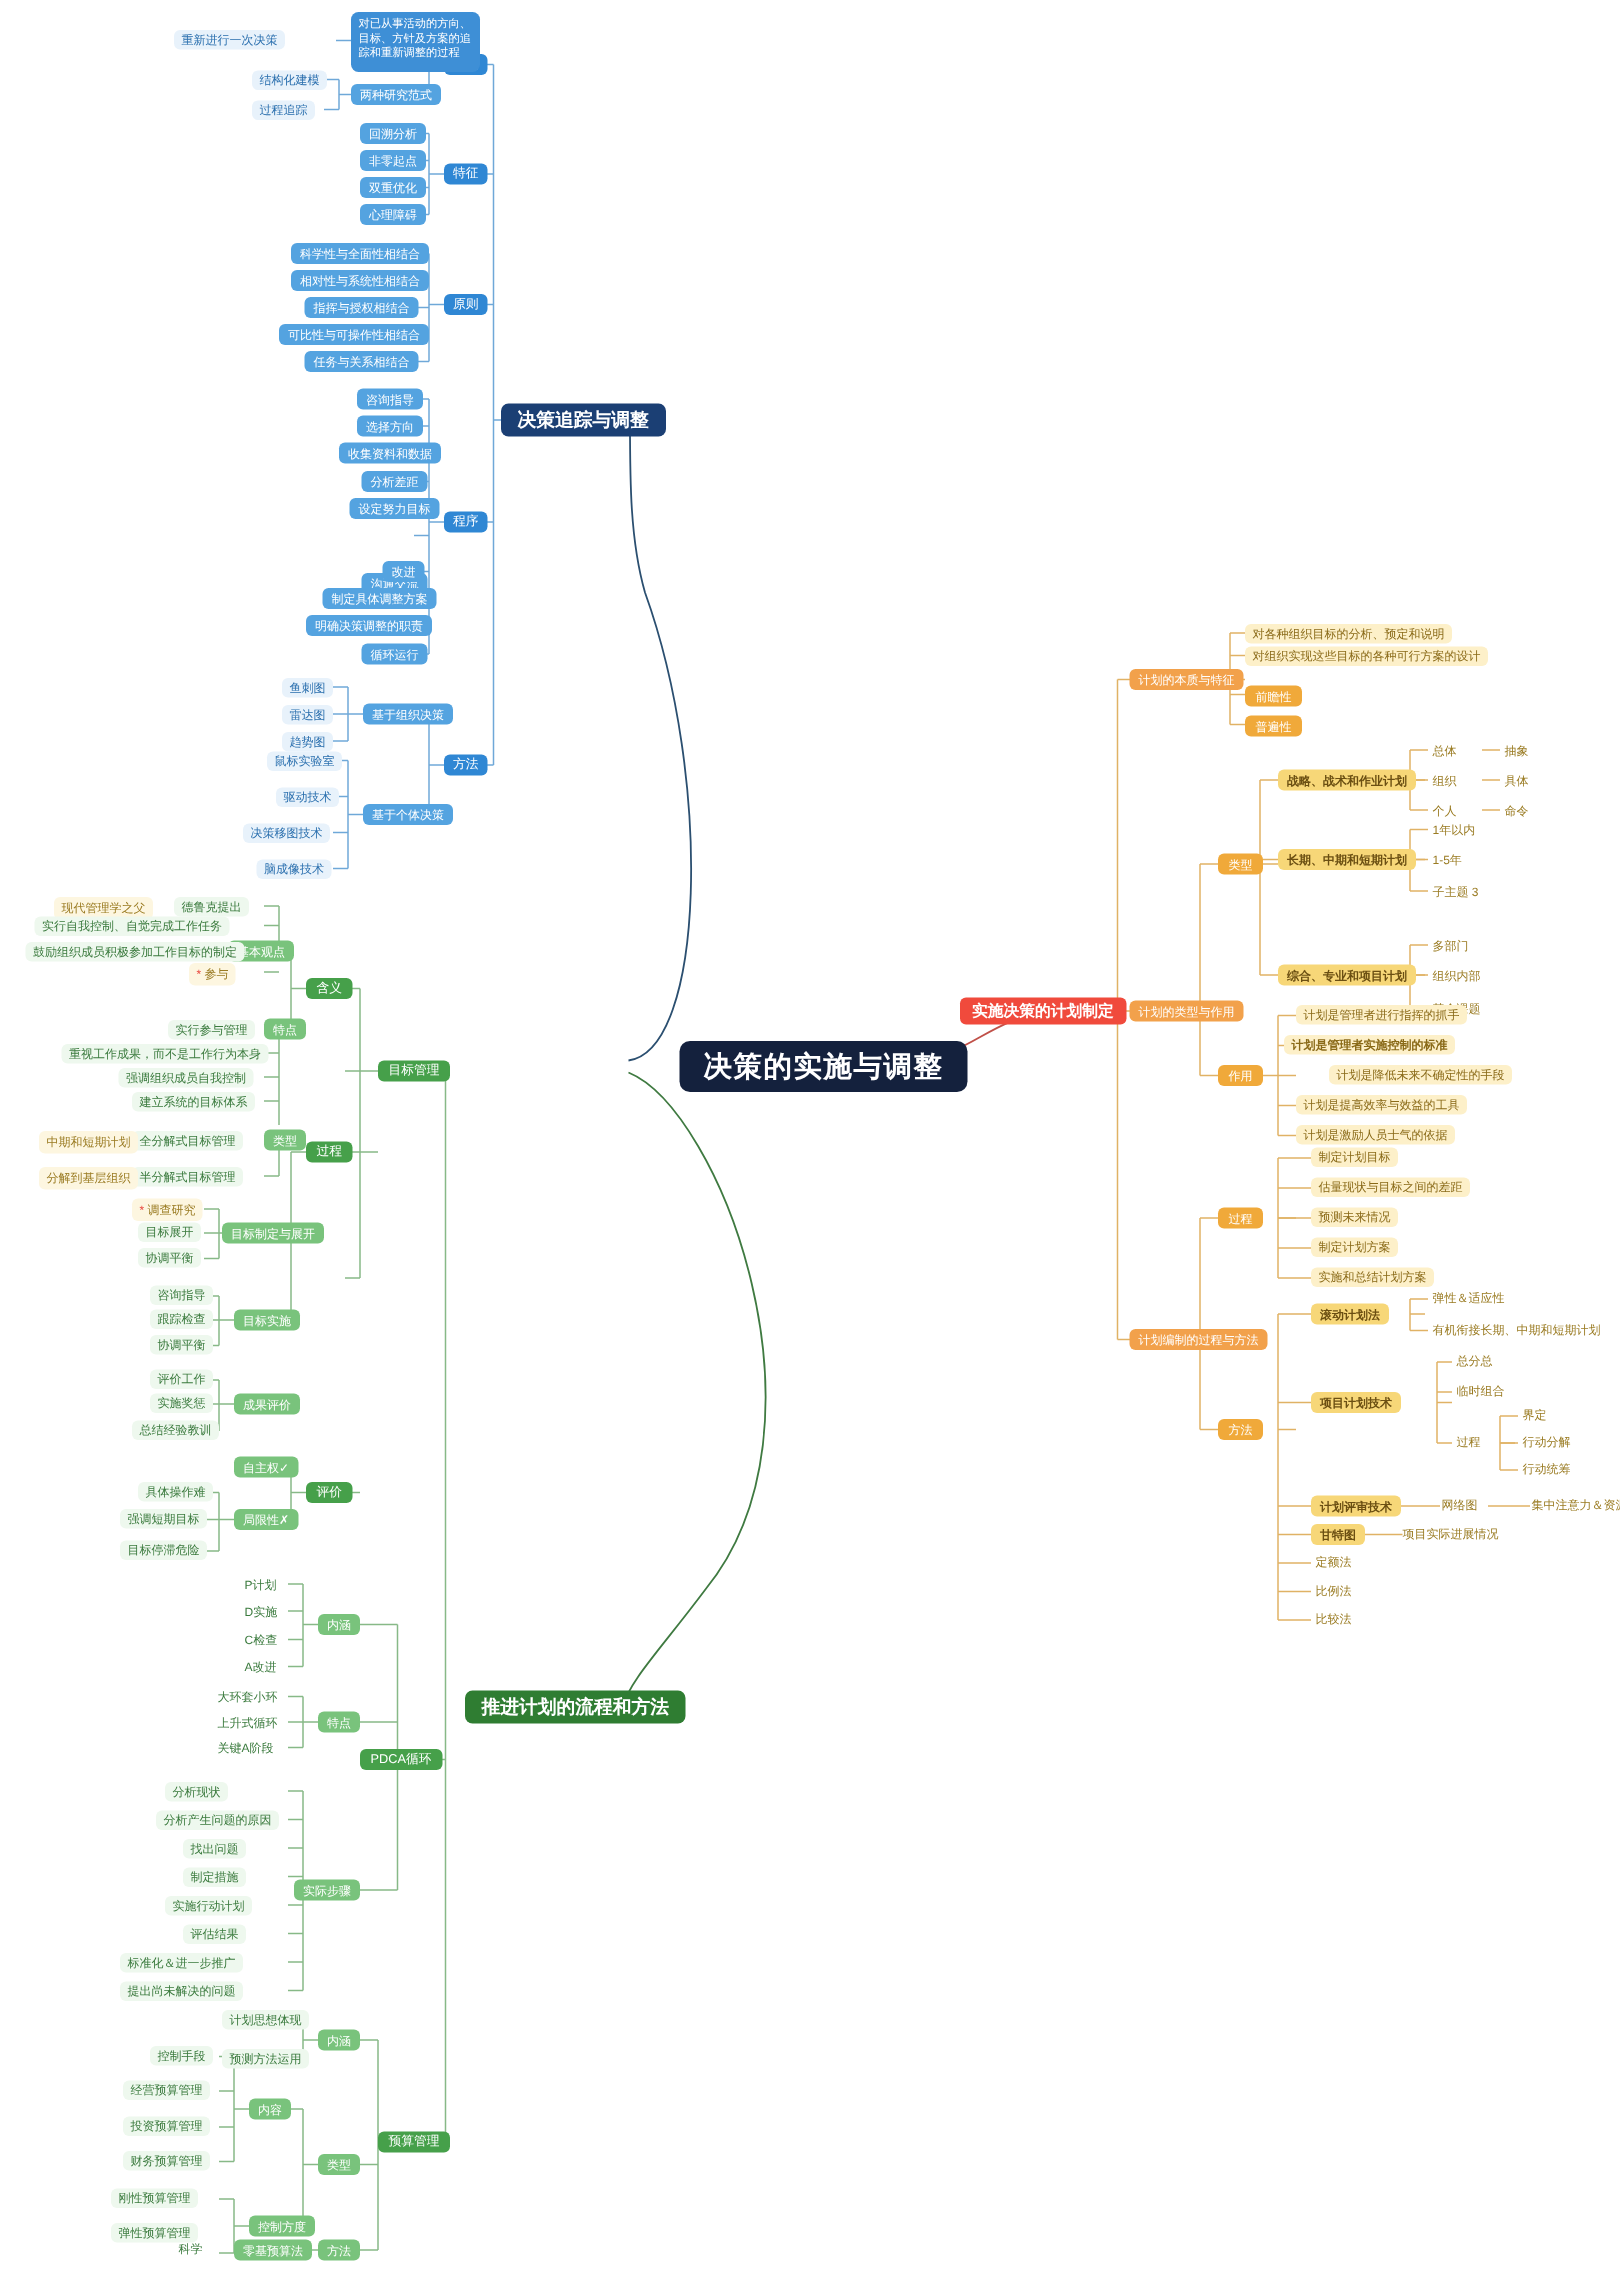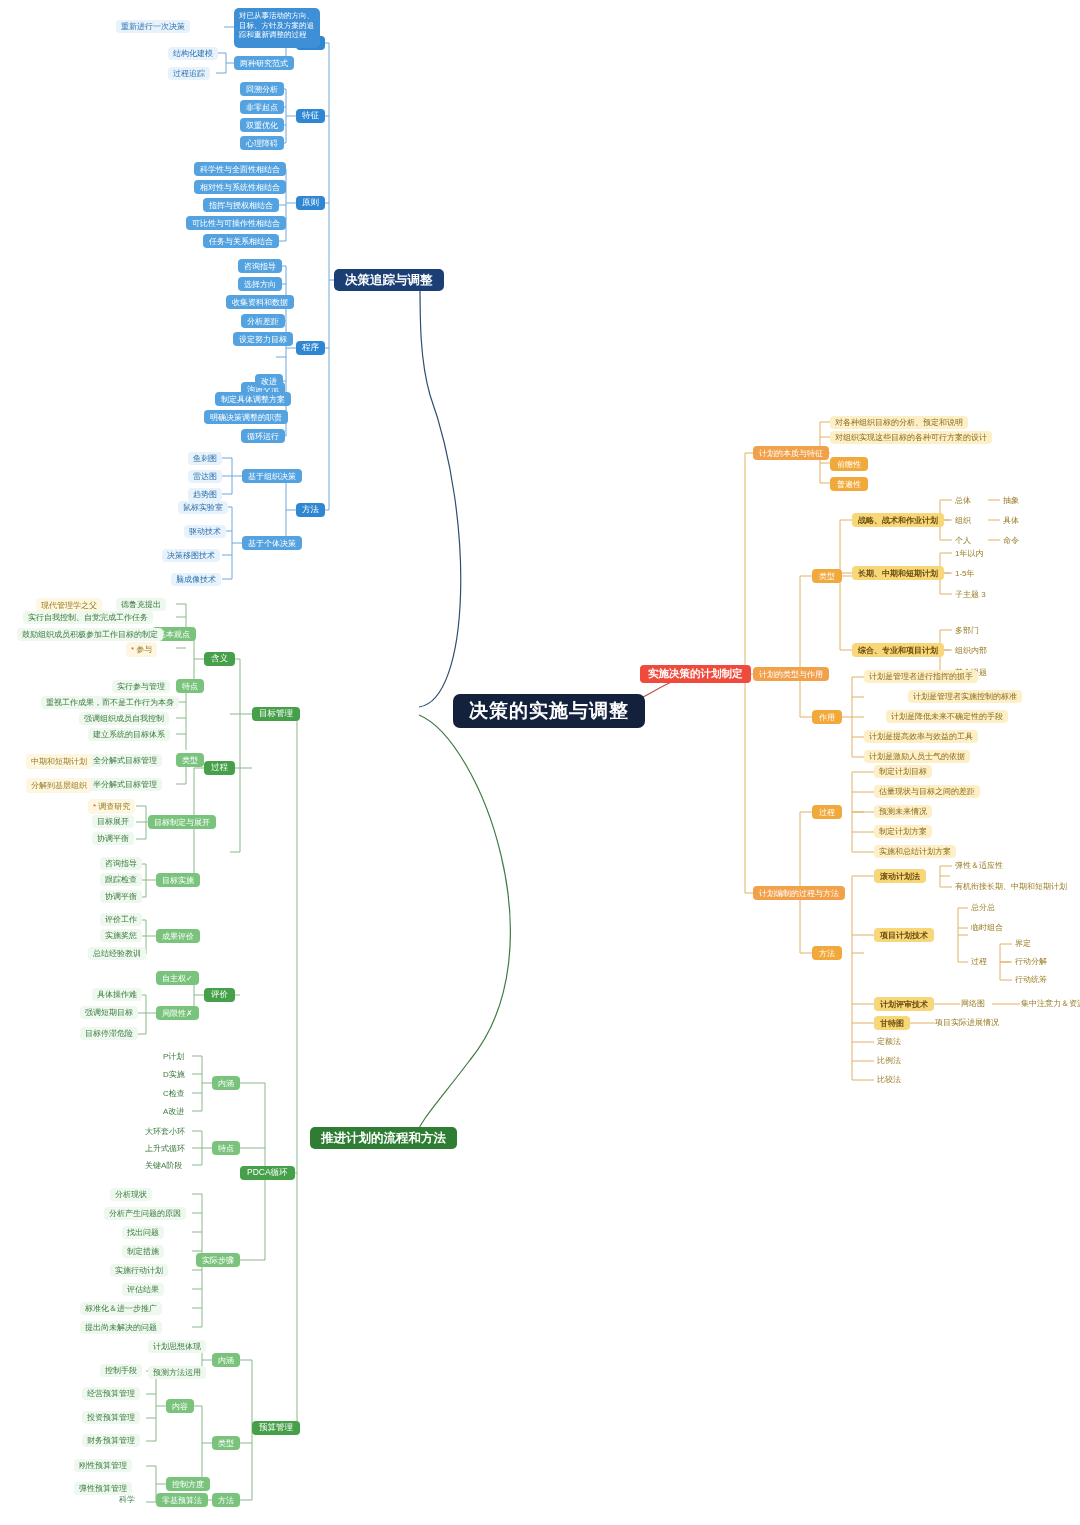--- a/index.html
+++ b/index.html
@@ -497,21 +497,21 @@
   <div class="node oplain" style="left:952px;top:567px;">1-5年</div>
   <div class="node oplain" style="left:952px;top:588px;">子主题 3</div>
 
   <div class="node o2" style="left:852px;top:643px;">综合、专业和项目计划</div>
   <div class="node oplain" style="left:952px;top:624px;">多部门</div>
   <div class="node oplain" style="left:952px;top:644px;">组织内部</div>
   <div class="node oplain" style="left:952px;top:666px;">某个课题</div>
 
   <div class="node o1" style="left:812px;top:710px;">作用</div>
   <div class="node o3" style="left:864px;top:670px;">计划是管理者进行指挥的抓手</div>
-  <div class="node o3" style="left:908px;top:690px;">计划是管理者实施控制的标准</div>
+  <div class="node o3" style="left:856px;top:690px;font-weight:bold;">计划是管理者实施控制的标准</div>
   <div class="node o3" style="left:864px;top:710px;margin-left:22px;">计划是降低未来不确定性的手段</div>
   <div class="node o3" style="left:864px;top:730px;">计划是提高效率与效益的工具</div>
   <div class="node o3" style="left:864px;top:750px;">计划是激励人员士气的依据</div>
 
   <div class="node ored" style="left:753px;top:886px;">计划编制的过程与方法</div>
   <div class="node o1" style="left:812px;top:805px;">过程</div>
   <div class="node o3" style="left:874px;top:765px;">制定计划目标</div>
   <div class="node o3" style="left:874px;top:785px;">估量现状与目标之间的差距</div>
   <div class="node o3" style="left:874px;top:805px;">预测未来情况</div>
   <div class="node o3" style="left:874px;top:825px;">制定计划方案</div>

